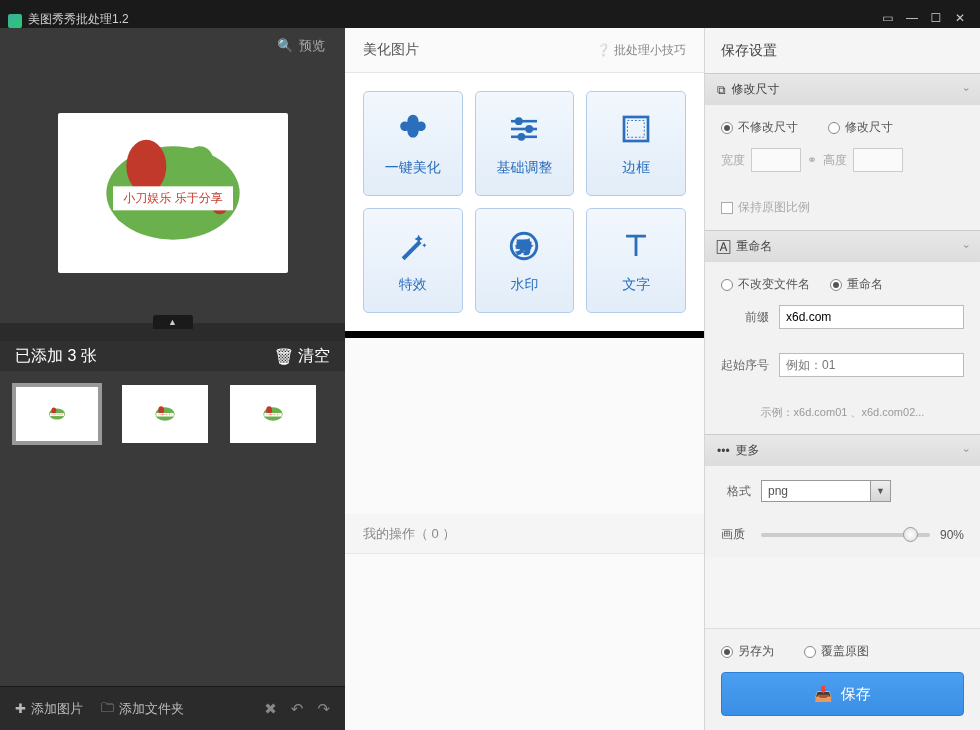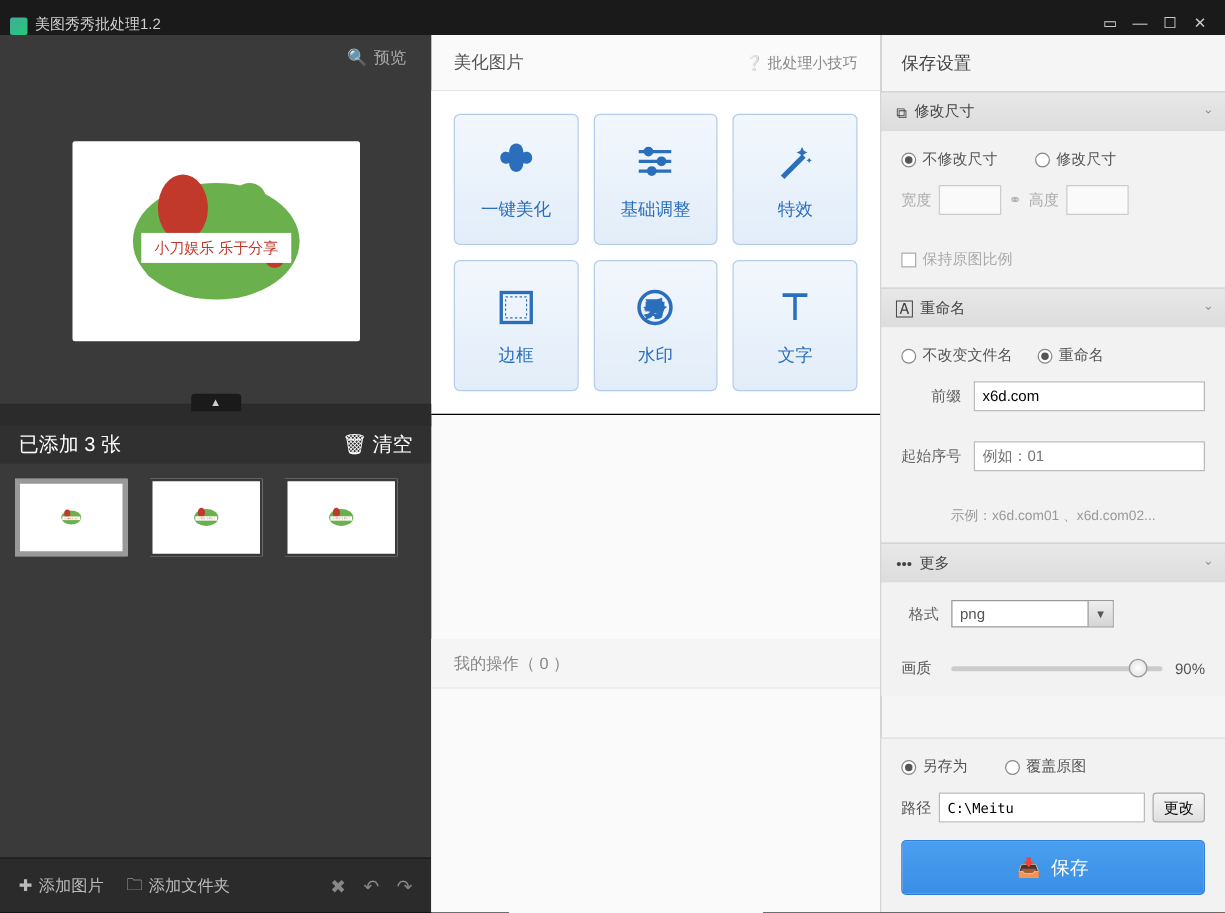--- a/index.html
+++ b/index.html
@@ -24,21 +24,21 @@
 .thumb { width: 90px; height: 62px; background: #fff; border: 2px solid #3a3a3a; display: flex; align-items: center; justify-content: center; cursor: pointer; }
 .thumb.selected { border: 4px solid #999; padding: 3px; background: #fff; }
 .bottom-bar { height: 44px; background: #2b2b2b; border-top: 1px solid #1a1a1a; display: flex; align-items: center; padding: 0 15px; color: #bbb; font-size: 13px; gap: 18px; }
 .bottom-btn { display: flex; align-items: center; gap: 5px; cursor: pointer; }
 .bottom-icons { margin-left: auto; display: flex; gap: 14px; font-size: 15px; color: #888; }
 
 .center-panel { width: 360px; background: #fafafa; border-right: 1px solid #d5d5d5; display: flex; flex-direction: column; }
 .center-header { height: 45px; display: flex; align-items: center; padding: 0 18px; color: #555; font-size: 14px; border-bottom: 1px solid #e5e5e5;}
 .center-header-spacer { flex: 1; }
 .tips { font-size: 12px; color: #888; display: flex; align-items: center; gap: 3px; }
-.tool-grid { padding: 18px; display: grid; grid-template-columns: repeat(3, 1fr); gap: 12px; background: #fff; border-bottom: 1px solid #000000; }
+.tool-grid { padding: 18px; display: grid; grid-template-columns: repeat(3, 1fr); gap: 12px; background: #fff; border-bottom: 7px solid #000000; }
 .tool-btn { height: 105px; background: linear-gradient(#f2f7fd, #e2edf9); border: 1px solid #b5cce8; border-radius: 5px; display: flex; flex-direction: column; align-items: center; justify-content: center; gap: 12px; cursor: pointer; color: #2a6ebc; font-size: 14px; }
 .tool-icon { width: 36px; height: 36px; display: flex; align-items: center; justify-content: center; }
 .ops-header { height: 40px; display: flex; align-items: center; padding: 0 18px; color: #888; font-size: 13px; border-bottom: 1px solid #e8e8e8; background: #f5f5f5; }
 .ops-area { flex: 1; background: #fafafa; }
 
 .right-panel { width: 275px; background: #f5f5f5; display: flex; flex-direction: column; font-size: 12px; color: #555; }
 .save-header { height: 45px; display: flex; align-items: center; padding: 0 16px; font-size: 14px; color: #444; }
 .section-head { height: 32px; background: linear-gradient(#e8e8e8, #dcdcdc); border-top: 1px solid #ccc; display: flex; align-items: center; padding: 0 12px; gap: 6px; cursor: pointer; font-size: 12px; color: #444; }
 .section-chevron { margin-left: auto; transform: rotate(90deg); font-size: 10px; color: #888; }
 .section-body { padding: 14px 16px; background: #f2f2f2; }
@@ -183,36 +183,36 @@
               <line x1="2" y1="10" x2="22" y2="10"></line>
               <circle cx="16" cy="10" r="2" fill="#2a6ebc"></circle>
               <line x1="2" y1="16" x2="22" y2="16"></line>
               <circle cx="10" cy="16" r="2" fill="#2a6ebc"></circle>
             </svg>
           </div>
         <span>基础调整</span>
       </div>
       <div class="tool-btn">
         <div class="tool-icon">
+            <svg width="32" height="32" viewBox="0 0 24 24" fill="none" stroke="#2a6ebc" stroke-width="2">
+              <rect x="3" y="3" width="18" height="18"></rect>
+              <rect x="3" y="3" width="18" height="18" stroke-dasharray="2,2" stroke-width="1" transform="scale(0.7) translate(5,5)"></rect>
+            </svg>
+          </div>
+        <span>边框</span>
+      </div>
+      <div class="tool-btn">
+        <div class="tool-icon">
             <svg width="34" height="34" viewBox="0 0 24 24" fill="#2a6ebc">
               <path d="M4 20l12-12 2 2L6 22z"></path>
               <path d="M16 4l1 2 2 1-2 1-1 2-1-2-2-1 2-1z"></path>
               <path d="M20 10l.5 1 1 .5-1 .5-.5 1-.5-1-1-.5 1-.5z"></path>
             </svg>
           </div>
         <span>特效</span>
-      </div>
-      <div class="tool-btn">
-        <div class="tool-icon">
-            <svg width="32" height="32" viewBox="0 0 24 24" fill="none" stroke="#2a6ebc" stroke-width="2">
-              <rect x="3" y="3" width="18" height="18"></rect>
-              <rect x="3" y="3" width="18" height="18" stroke-dasharray="2,2" stroke-width="1" transform="scale(0.7) translate(5,5)"></rect>
-            </svg>
-          </div>
-        <span>边框</span>
       </div>
       <div class="tool-btn">
         <div class="tool-icon">
             <svg width="34" height="34" viewBox="0 0 24 24" fill="none" stroke="#2a6ebc" stroke-width="2">
               <circle cx="12" cy="12" r="9"></circle>
               <text x="12" y="16" font-size="10" fill="#2a6ebc" text-anchor="middle">秀</text>
             </svg>
           </div>
         <span>水印</span>
       </div>
@@ -317,24 +317,19 @@
       <div class="radio-row">
         <div class="radio-item">
           <div class="radio checked"></div>
           <span>另存为</span>
         </div>
         <div class="radio-item">
           <div class="radio"></div>
           <span>覆盖原图</span>
         </div>
       </div>
-      <div class="path-row">
-        <span>路径</span>
-        <input class="path-input" value="C:\Meitu" style="">
-        <button class="change-btn">更改</button>
-      </div>
       <div class="save-btn">
         <span>📥</span>
         <span>保存</span>
       </div>
     </div>
   </div>
 </div>
 
 </body></html>

